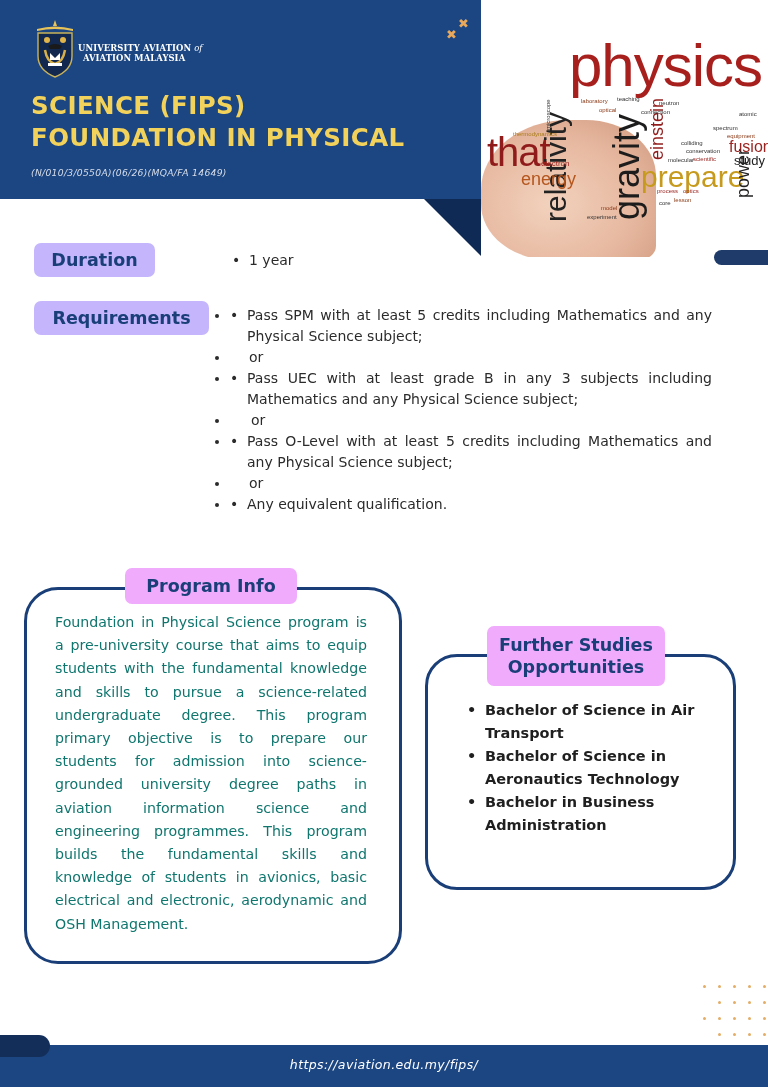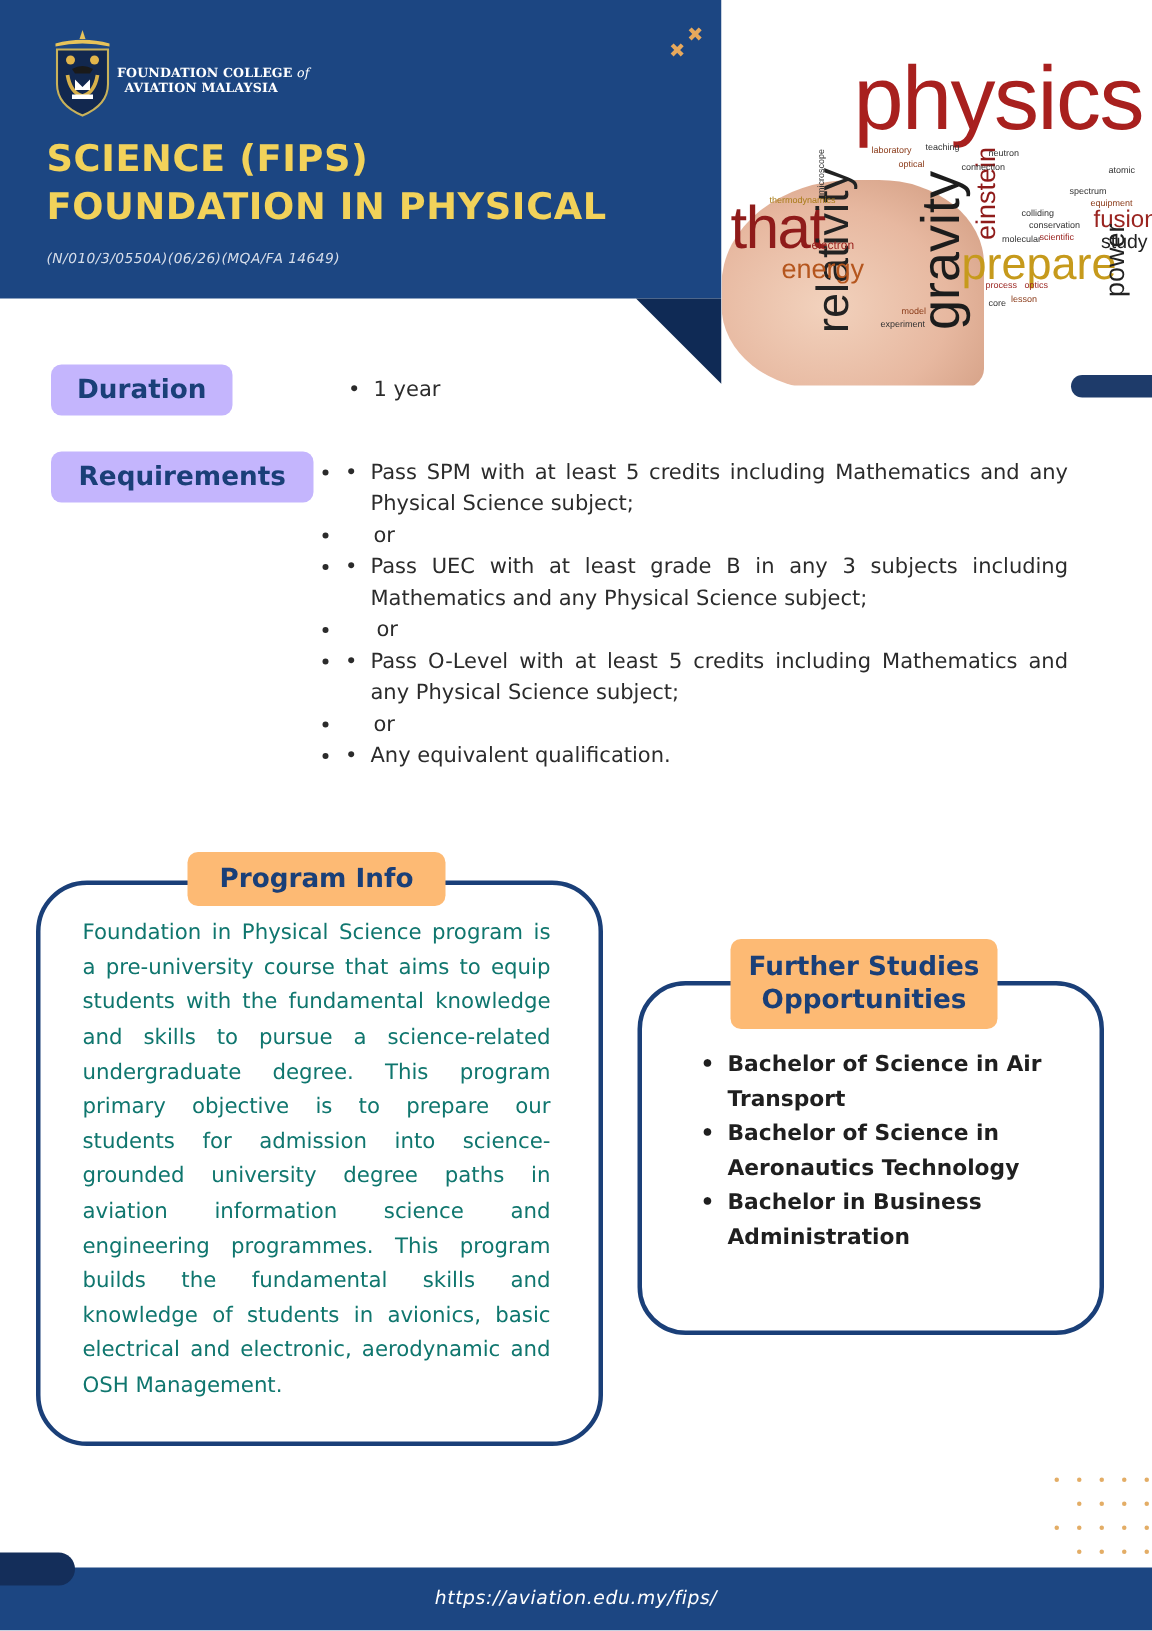--- a/index.html
+++ b/index.html
@@ -41,21 +41,21 @@
 
   .req-list { position: absolute; left: 230px; top: 305px; width: 482px; font-size: 14px; line-height: 21px; color: #2b2b2b; }
   .req-list li.item { position: relative; padding-left: 17px; text-align: justify; }
   .req-list li.item::before { content: "•"; position: absolute; left: 0; }
   .req-list li.or { padding-left: 19px; }
 
   .box { position: absolute; border: 3px solid #1a3f78; background: #fff; }
   .box-info { left: 24px; top: 587px; width: 378px; height: 377px; border-radius: 34px; }
   .box-further { left: 425px; top: 654px; width: 311px; height: 236px; border-radius: 32px; }
 
-  .box-title { position: absolute; background: #fdba74; color: #1a3f78; font-weight: bold; border-radius: 7px;
+  .box-title { position: absolute; background: #f0abfc; color: #1a3f78; font-weight: bold; border-radius: 7px;
     display: flex; align-items: center; justify-content: center; text-align: center; font-size: 17.5px; line-height: 22px; }
   .title-info { left: 125px; top: 568px; width: 172px; height: 36px; }
   .title-further { left: 487px; top: 626px; width: 178px; height: 60px; }
 
   .info-text { position: absolute; left: 55px; top: 611px; width: 312px; font-size: 14.2px; line-height: 23.2px;
     text-align: justify; color: #0f766e; }
 
   .further-list { position: absolute; left: 467px; top: 699px; width: 250px; font-size: 14.5px; line-height: 23px;
     font-weight: bold; color: #1f1f1f; }
   .further-list li { position: relative; padding-left: 18px; list-style: none; }
@@ -80,21 +80,21 @@
   <path d="M4 9 Q22 4 40 9 L40 11 Q22 7 4 11 Z" fill="#e7c35a"></path>
   <path d="M5 13 L39 13 L39 36 Q39 50 22 57 Q5 50 5 36 Z" fill="#12284f" stroke="#c9b25a" stroke-width="1.4"></path>
   <circle cx="14" cy="20" r="3" fill="#e2b54b"></circle>
   <circle cx="30" cy="20" r="3" fill="#e2b54b"></circle>
   <path d="M15 26 Q22 22 29 26 L27 29 L17 29 Z" fill="#1a1a1a"></path>
   <path d="M12 30 Q14 42 22 44 Q30 42 32 30" fill="none" stroke="#d7b04a" stroke-width="2.5"></path>
   <path d="M17 33 L22 38 L27 33 L27 40 L17 40 Z" fill="#ffffff"></path>
   <path d="M15 43 L29 43 L29 46 L15 46 Z" fill="#ffffff"></path>
 </svg>
 <div class="logo-text">
-  <div><span>FOUNDATION COLLEGE</span> <i>of</i></div>
+  <div><span>UNIVERSITY AVIATION</span> <i>of</i></div>
   <div class="l2">AVIATION MALAYSIA</div>
 </div>
 
 <span class="sparkle" style="left:446px;top:28px;">✖</span>
 <span class="sparkle" style="left:458px;top:17px;">✖</span>
 
 <div class="title">
   <div>SCIENCE (FIPS)</div>
   <div>FOUNDATION IN PHYSICAL</div>
 </div>

